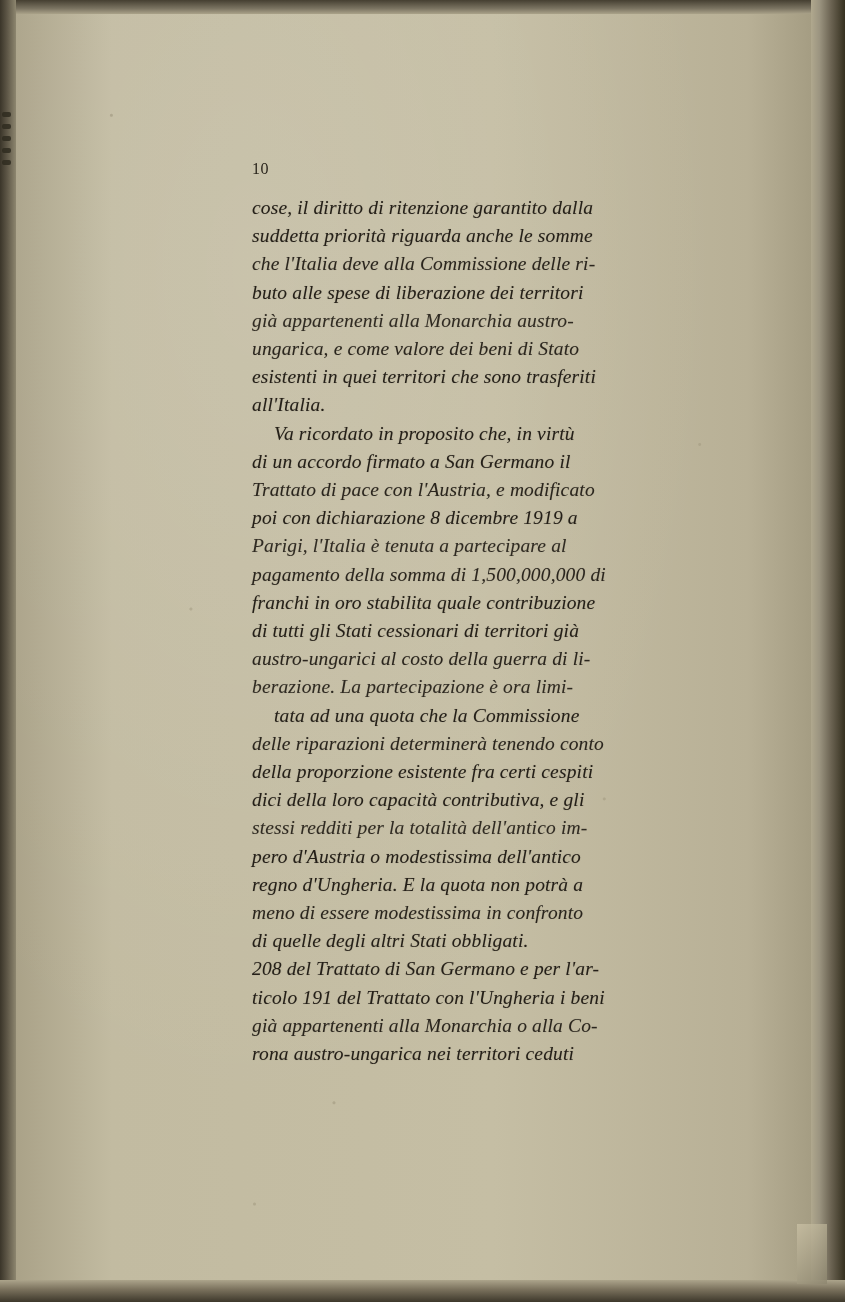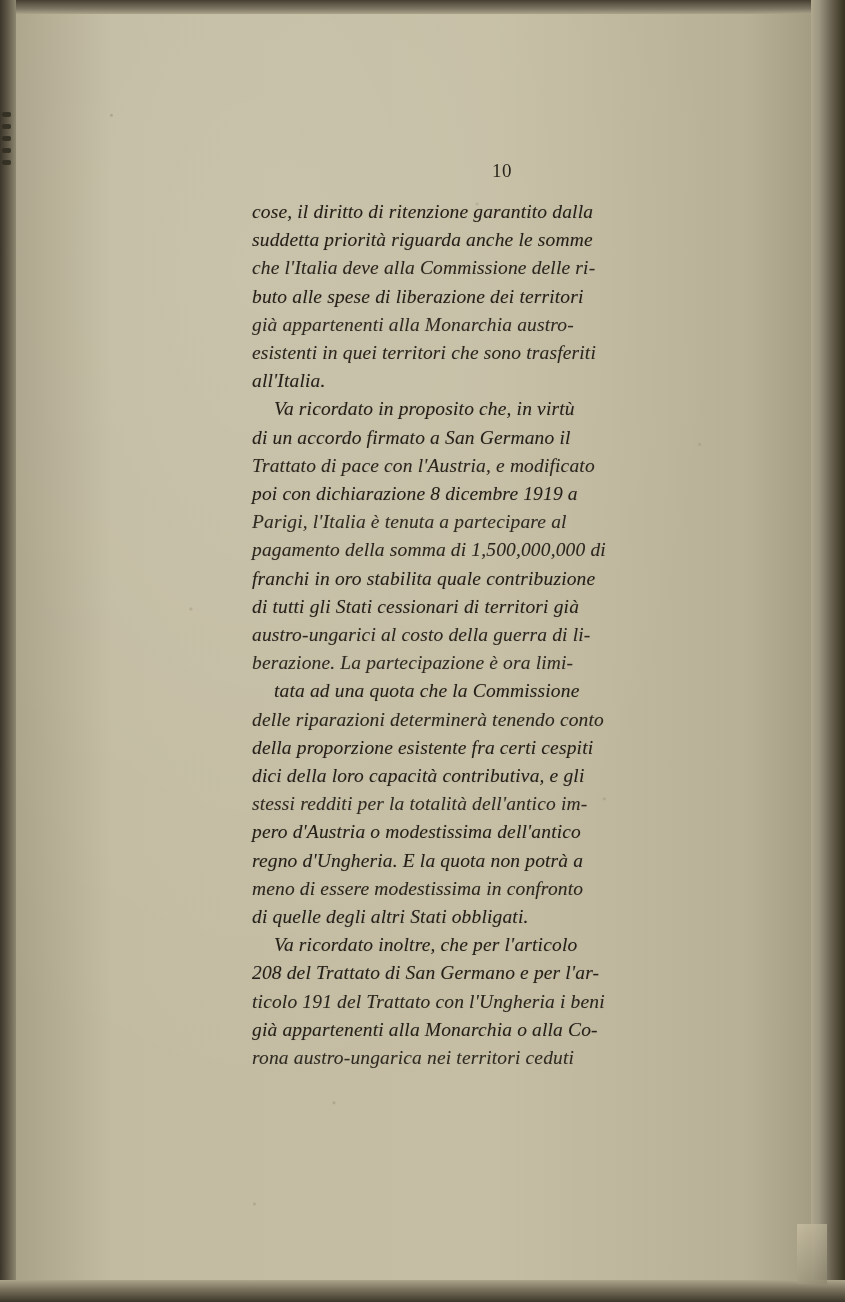--- a/index.html
+++ b/index.html
@@ -82,25 +82,24 @@
     opacity: .85;
   }
   #text-block {
     position: absolute;
     left: 252px;
     top: 160px;
     width: 500px;
     color: #241f18;
   }
   .folio {
-    font-size: 19px;
+    font-size: 16px;
     letter-spacing: .5px;
     margin-bottom: 16px;
     color: #2a251c;
-    text-align: center;
   }
   .para {
     margin: 0;
     font-style: italic;
   }
   .line {
     display: block;
     font-size: 19.5px;
     line-height: 28.2px;
     letter-spacing: .15px;
@@ -136,20 +135,21 @@
   <div id="text-block">
 
     <div class="folio">10</div>
 
     <p class="para">
       <span class="line">cose, il diritto di ritenzione garantito dalla</span>
       <span class="line">suddetta priorità riguarda anche le somme</span>
       <span class="line">che l'Italia deve alla Commissione delle ri-</span>
       <span class="line">buto alle spese di liberazione dei territori</span>
       <span class="line">già appartenenti alla Monarchia austro-</span>
+      <span class="line">ungarica, e come valore dei beni di Stato</span>
       <span class="line">esistenti in quei territori che sono trasferiti</span>
       <span class="line">all'Italia.</span>
     </p>
 
     <p class="para">
       <span class="line indent">Va ricordato in proposito che, in virtù</span>
       <span class="line">di un accordo firmato a San Germano il</span>
       <span class="line">Trattato di pace con l'Austria, e modificato</span>
       <span class="line">poi con dichiarazione 8 dicembre 1919 a</span>
       <span class="line">Parigi, l'Italia è tenuta a partecipare al</span>
@@ -163,21 +163,20 @@
       <span class="line">della proporzione esistente fra certi cespiti</span>
       <span class="line">dici della loro capacità contributiva, e gli</span>
       <span class="line">stessi redditi per la totalità dell'antico im-</span>
       <span class="line">pero d'Austria o modestissima dell'antico</span>
       <span class="line">regno d'Ungheria. E la quota non potrà a</span>
       <span class="line">meno di essere modestissima in confronto</span>
       <span class="line">di quelle degli altri Stati obbligati.</span>
     </p>
 
     <p class="para">
-      <span class="line indent">Va ricordato inoltre, che per l'articolo</span>
       <span class="line">208 del Trattato di San Germano e per l'ar-</span>
       <span class="line">ticolo 191 del Trattato con l'Ungheria i beni</span>
       <span class="line">già appartenenti alla Monarchia o alla Co-</span>
       <span class="line">rona austro-ungarica nei territori ceduti</span>
     </p>
 
   </div>
 </div>
 
 </body></html>

